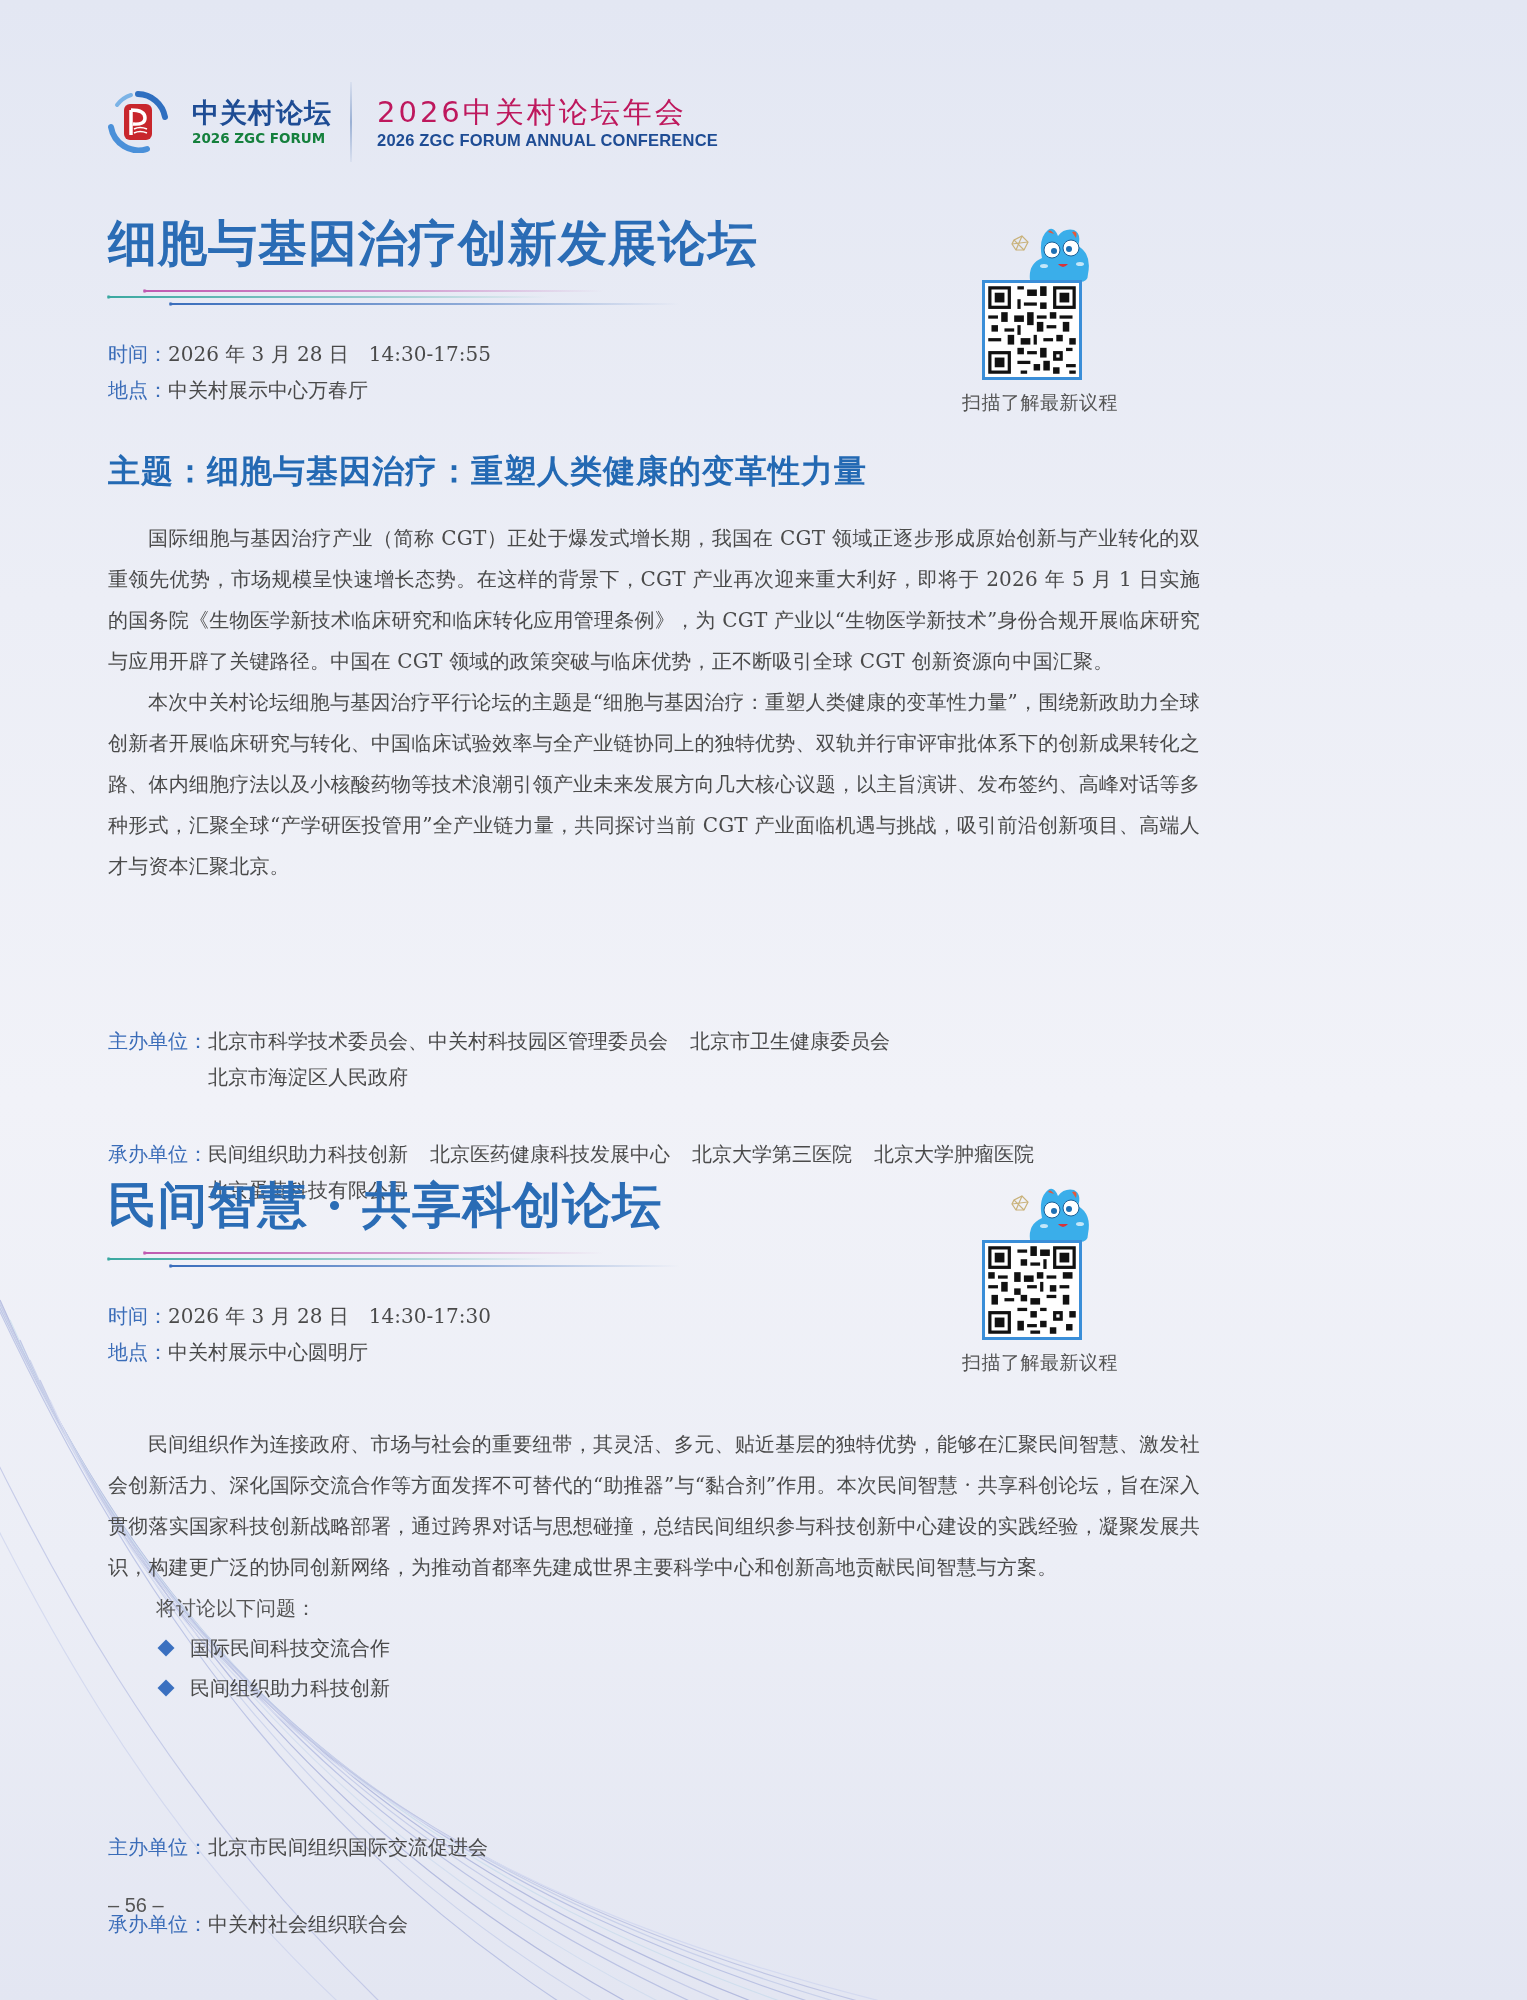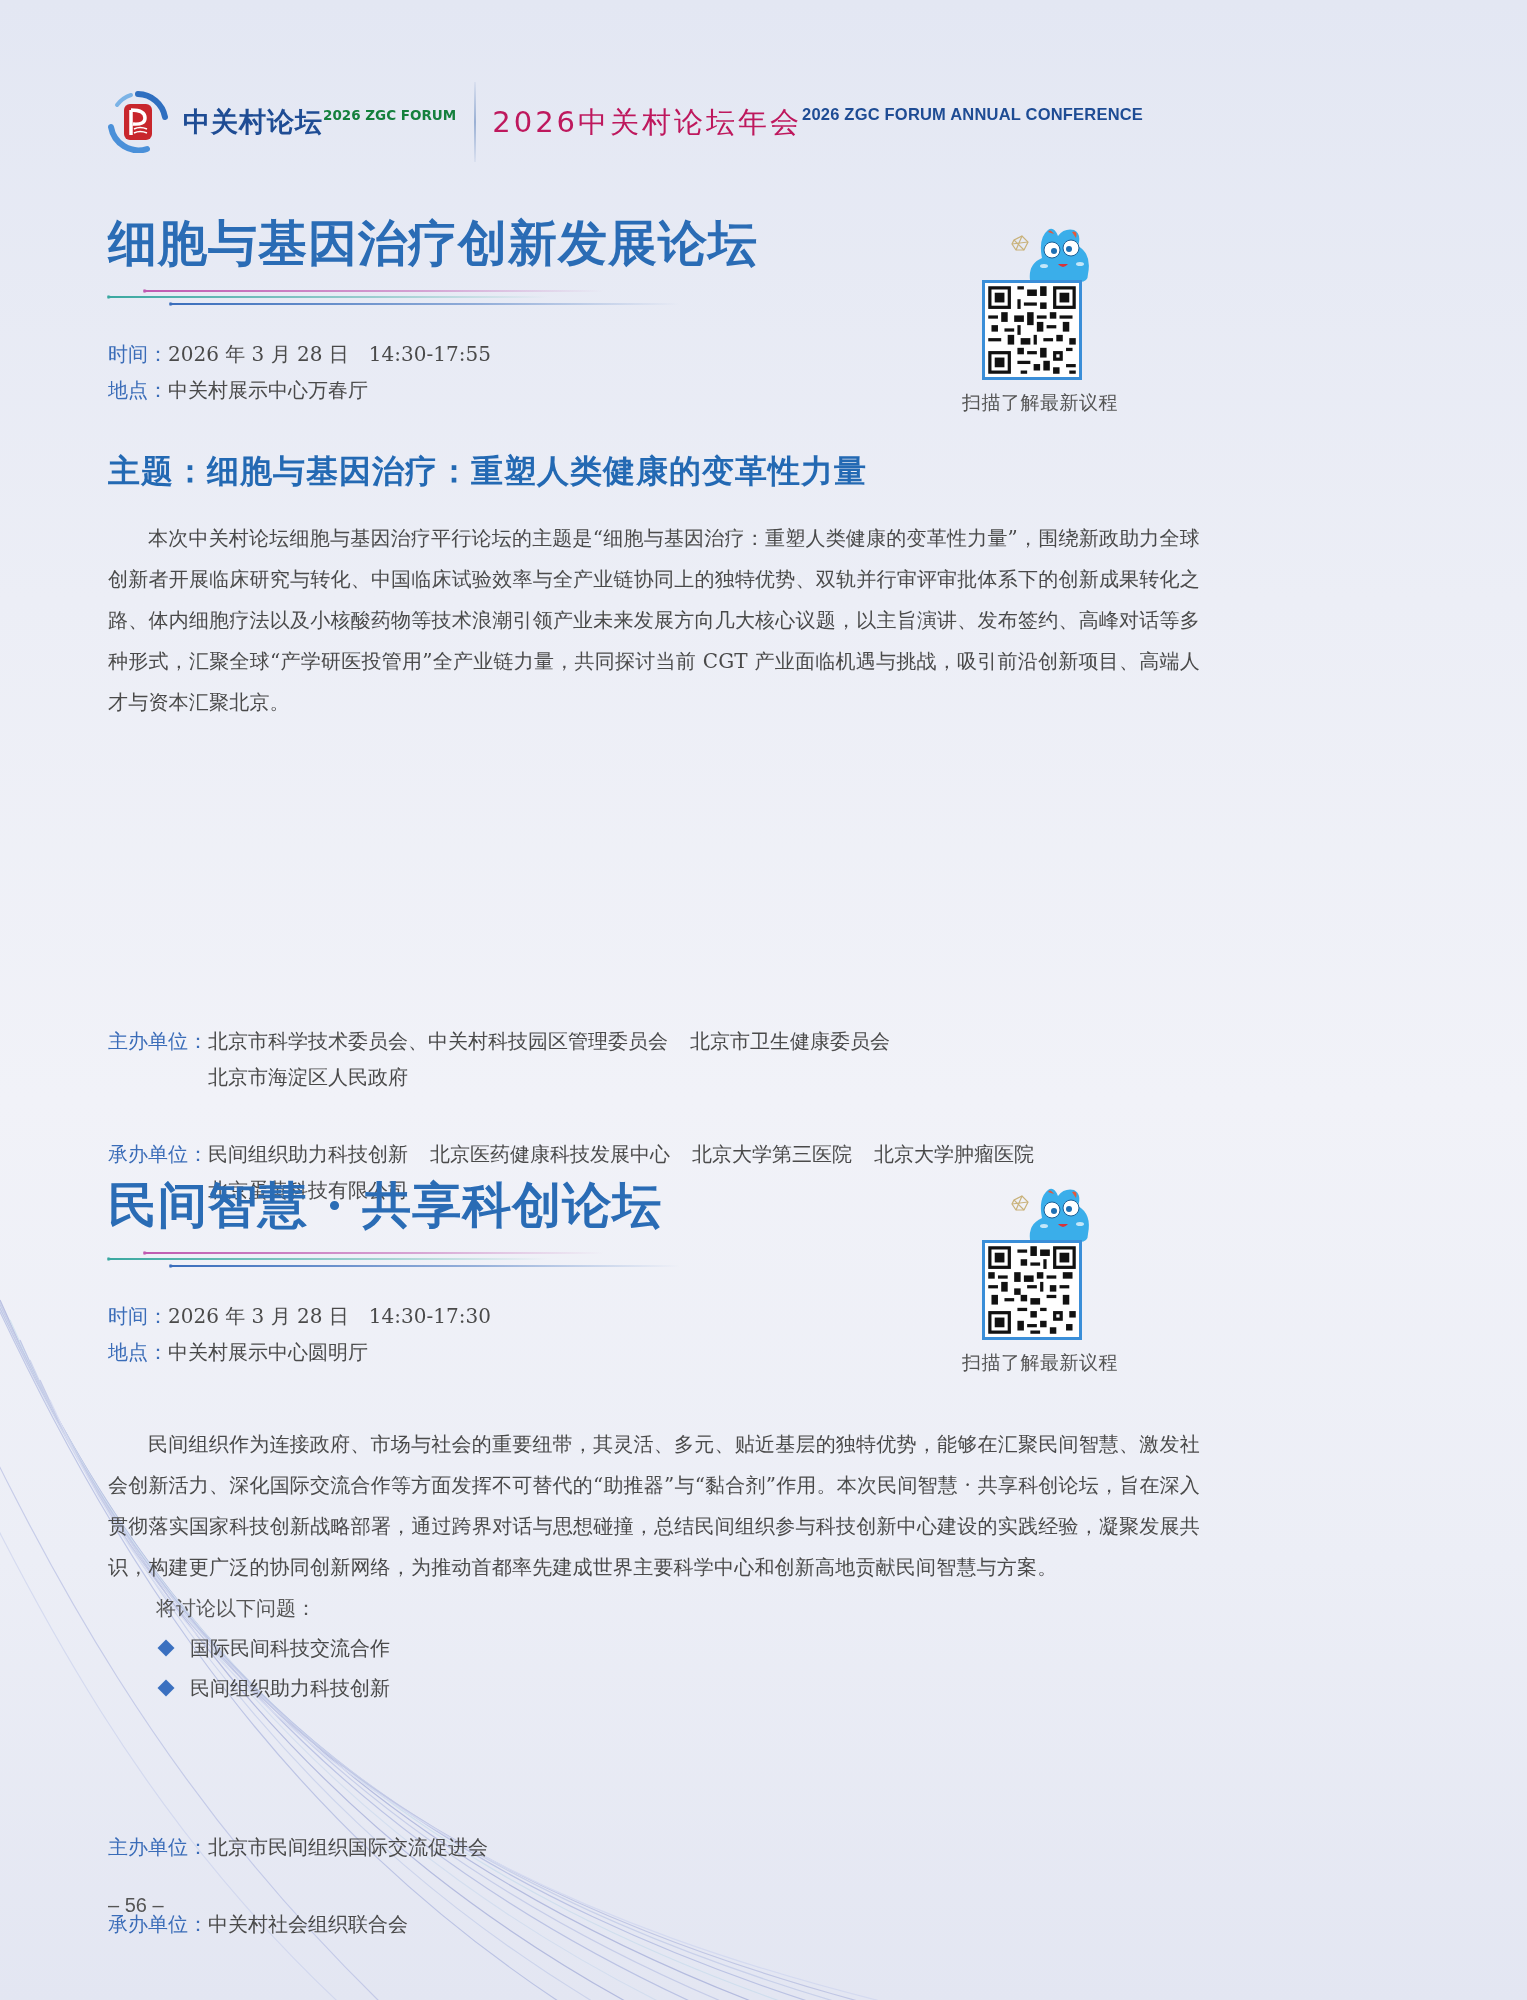--- a/index.html
+++ b/index.html
@@ -8,21 +8,21 @@
     position: relative;
     background: linear-gradient(180deg, #e3e7f3 0%, #eceef6 30%, #f1f2f8 55%, #eceef6 78%, #e3e6f2 100%);
     font-family: "DejaVu Serif", "Liberation Serif", serif;
     color: #4a4a4a;
   }
   .bg-lines { position: absolute; left: 0; top: 0; width: 1527px; height: 2000px; pointer-events: none; }
 
   
   .header { position: absolute; left: 107px; top: 82px; height: 80px; display: flex; align-items: center; }
   .logo-mark { width: 62px; height: 62px; position: relative; margin-right: 14px; }
-  .logo-text-group { display: flex; flex-direction: row; justify-content: center; }
+  .logo-text-group { display: flex; flex-direction: column; justify-content: center; margin-left: 9px; }
   .logo-cn { font-family: "DejaVu Sans", sans-serif; font-weight: bold; font-size: 27px; color: #1e4c94; letter-spacing: 1px; line-height: 32px; }
   .logo-en { font-family: "DejaVu Sans", sans-serif; font-weight: bold; font-size: 13.5px; color: #15803d; line-height: 18px; }
   .header-divider { width: 2px; height: 80px; background: linear-gradient(180deg, rgba(120,150,200,0.1), #9ab0d4, rgba(120,150,200,0.1)); margin: 0 16px 0 18px; }
   .conf-cn { font-family: "DejaVu Sans", sans-serif; font-weight: normal; font-size: 29px; color: #be185d; letter-spacing: 3px; line-height: 36px; }
   .conf-en { font-family: "Liberation Sans", sans-serif; font-weight: bold; font-size: 16.5px; color: #1e4c94; line-height: 20px; letter-spacing: 0.2px; }
 
   
   .section { position: absolute; left: 108px; width: 1092px; }
   .forum-title { font-family: "DejaVu Serif", serif; font-weight: bold; font-size: 49px; color: #2a6cb5; letter-spacing: 1px; line-height: 62px; height: 62px; }
   .deco-lines { position: relative; width: 720px; height: 30px; margin-top: 14px; }
@@ -193,20 +193,21 @@
           <rect x="26" y="27" width="2" height="1"></rect>
       </g>
     </svg>
   </div>
   <div class="qr-caption">扫描了解最新议程</div>
 </div>
 
 <div class="section" style="top: 448px;">
   <div class="theme-title">主题：细胞与基因治疗：重塑人类健康的变革性力量</div>
   <div style="margin-top: 24px;">
+    <p class="para">国际细胞与基因治疗产业（简称 CGT）正处于爆发式增长期，我国在 CGT 领域正逐步形成原始创新与产业转化的双重领先优势，市场规模呈快速增长态势。在这样的背景下，CGT 产业再次迎来重大利好，即将于 2026 年 5 月 1 日实施的国务院《生物医学新技术临床研究和临床转化应用管理条例》，为 CGT 产业以“生物医学新技术”身份合规开展临床研究与应用开辟了关键路径。中国在 CGT 领域的政策突破与临床优势，正不断吸引全球 CGT 创新资源向中国汇聚。</p>
     <p class="para">本次中关村论坛细胞与基因治疗平行论坛的主题是“细胞与基因治疗：重塑人类健康的变革性力量”，围绕新政助力全球创新者开展临床研究与转化、中国临床试验效率与全产业链协同上的独特优势、双轨并行审评审批体系下的创新成果转化之路、体内细胞疗法以及小核酸药物等技术浪潮引领产业未来发展方向几大核心议题，以主旨演讲、发布签约、高峰对话等多种形式，汇聚全球“产学研医投管用”全产业链力量，共同探讨当前 CGT 产业面临机遇与挑战，吸引前沿创新项目、高端人才与资本汇聚北京。</p>
   </div>
 </div>
 
 <div class="section" style="top: 982px;">
   <div class="org-row">
     <span class="org-label">主办单位：</span>
     <div class="org-values" style="max-width: 840px;">
       <span class="org-item">北京市科学技术委员会、中关村科技园区管理委员会</span>
       <span class="org-item">北京市卫生健康委员会</span>

